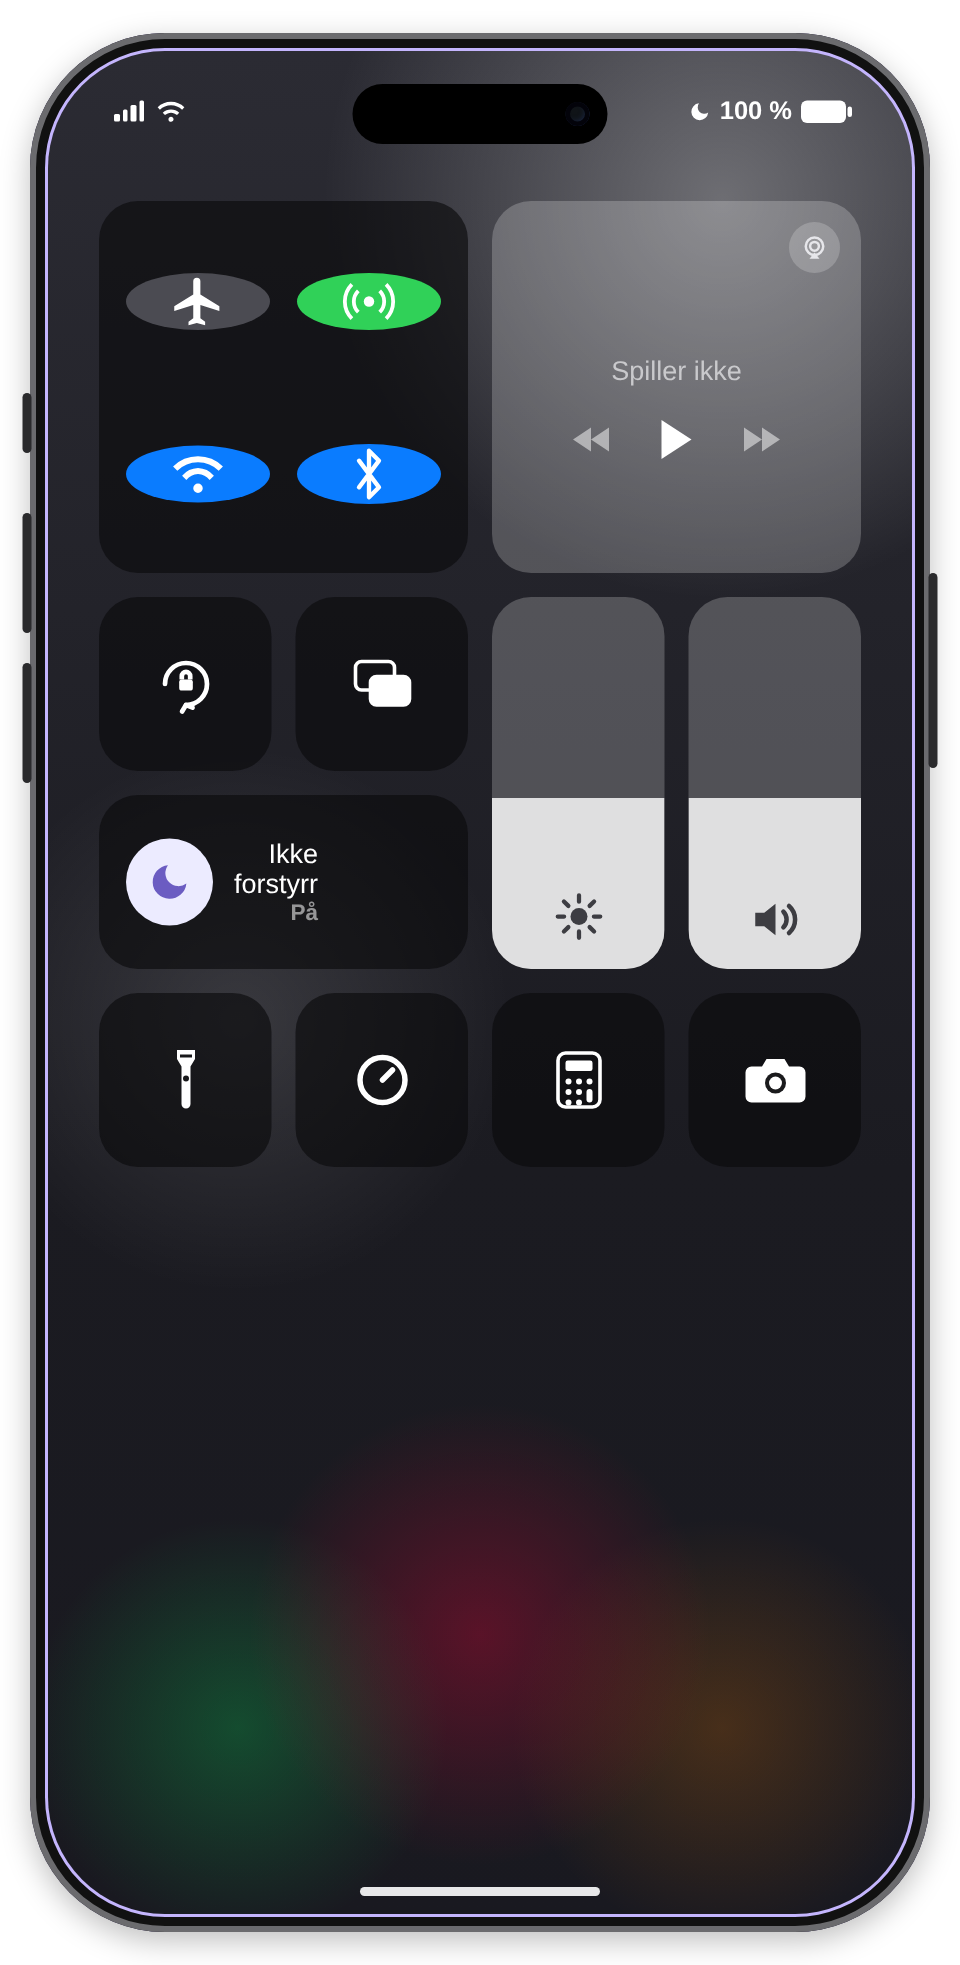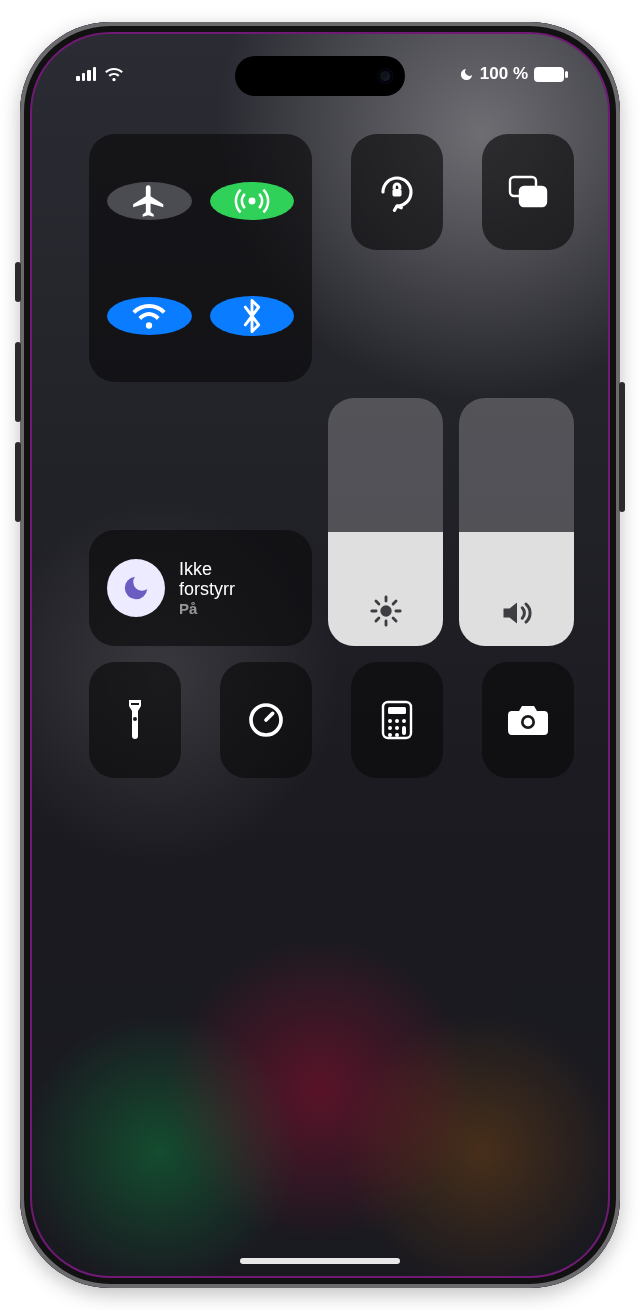--- a/index.html
+++ b/index.html
@@ -18,26 +18,27 @@
   body{
     width:640px;height:1310px;
     font-family:-apple-system,"SF Pro Text","Helvetica Neue",Arial,sans-serif;
     background:#fff;
     display:flex;align-items:center;justify-content:center;
   }
   .device{
     position:relative;
     width:600px;height:1266px;
     border-radius:90px;
-    background:#701a75;
+    background:#c4b5fd;
     box-shadow:
       inset 0 0 0 4px #6b6b6e,
       inset 0 0 0 10px #111,
       0 6px 20px rgba(0,0,0,.25);
     padding:12px;
+    text-align:right;
   }
   .side-btn{position:absolute;background:#2a2a2c;border-radius:3px;}
   .side-btn.silence{left:-5px;top:240px;width:6px;height:40px;}
   .side-btn.vup{left:-5px;top:320px;width:6px;height:80px;}
   .side-btn.vdown{left:-5px;top:420px;width:6px;height:80px;}
   .side-btn.power{right:-5px;top:360px;width:6px;height:130px;}
   .screen{
     position:relative;
     width:100%;height:100%;
     border-radius:78px;
@@ -75,21 +76,21 @@
     position:absolute;top:100px;left:34px;right:34px;
     display:grid;grid-template-columns:repeat(4,1fr);
     grid-auto-rows:116px;
     gap:var(--gap);
   }
   .tile{
     border-radius:var(--radius);
     display:flex;align-items:center;justify-content:center;
     color:#fff;
   }
-  .dark{background:var(--tile-dark);margin-left:23px;}
+  .dark{background:var(--tile-dark);}
   .light{background:var(--tile-light);}
   .conn{
     grid-column:1/3;grid-row:1/3;
     display:grid;grid-template-columns:1fr 1fr;grid-template-rows:1fr 1fr;
     gap:18px;padding:18px;
   }
   .circle-btn{
     border-radius:50%;display:flex;align-items:center;justify-content:center;
   }
   .c-grey{background:rgba(130,130,140,.5);}
@@ -190,20 +191,47 @@
               <path d="M12 20a2 2 0 100-4 2 2 0 000 4zm-4.9-5.5A7 7 0 0112 12a7 7 0 014.9 2.5l1.8-1.8A9.5 9.5 0 0012 9.5a9.5 9.5 0 00-6.7 3.2l1.8 1.8zM3.3 10.6A12.4 12.4 0 0112 7a12.4 12.4 0 018.7 3.6l1.8-1.8A14.9 14.9 0 0012 4.5 14.9 14.9 0 001.5 8.8l1.8 1.8z"></path>
             </svg>
         </div>
         <div class="circle-btn c-blue">
           <svg width="30" height="40" viewBox="0 0 24 36" fill="none" stroke="#fff" stroke-width="2.6" stroke-linejoin="round" stroke-linecap="round">
               <path d="M6 10l12 16-6 6V4l6 6L6 26"></path>
             </svg>
         </div>
       </div>
 
+      <div class="tile light media">
+        <div class="airplay">
+          <svg width="20" height="20" viewBox="0 0 24 24" fill="none" stroke="#e6e6ea" stroke-width="2">
+              <circle cx="12" cy="11" r="3.5"></circle>
+              <circle cx="12" cy="11" r="7"></circle>
+              <path d="M8 21l4-5 4 5z" fill="#e6e6ea" stroke="none"></path>
+            </svg>
+        </div>
+        <div class="media-title">Spiller ikke</div>
+        <div class="media-ctrl">
+          <span>
+            <svg width="30" height="22" viewBox="0 0 30 22" fill="rgba(255,255,255,.5)">
+                <path d="M14 11L26 3v16zM2 11L14 3v16z"></path>
+              </svg>
+          </span>
+          <span>
+            <svg width="26" height="30" viewBox="0 0 26 30" fill="#fff">
+                <path d="M3 2l20 13L3 28z"></path>
+              </svg>
+          </span>
+          <span>
+            <svg width="30" height="22" viewBox="0 0 30 22" fill="rgba(255,255,255,.5)">
+                <path d="M4 3l12 8L4 19zM16 3l12 8-12 8z"></path>
+              </svg>
+          </span>
+        </div>
+      </div>
 
       <div class="tile dark">
         <svg width="42" height="42" viewBox="0 0 24 24" fill="none" stroke="#fff" stroke-width="1.8">
           <path d="M4 12a8 8 0 118 8" stroke-linecap="round"></path>
           <path d="M10.5 22.5L12 20l2.5 1" stroke-linecap="round" stroke-linejoin="round"></path>
           <rect x="9.4" y="10.3" width="5.2" height="4.2" rx="1" fill="#fff" stroke="none"></rect>
           <path d="M10.4 10.3V9a1.6 1.6 0 013.2 0v1.3"></path>
         </svg>
       </div>
       <div class="tile dark">

